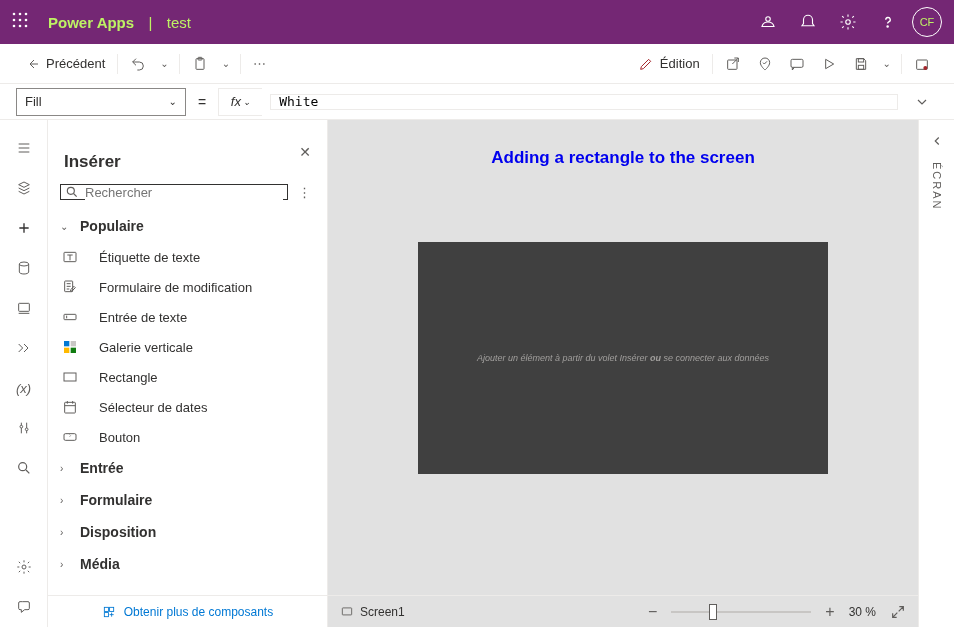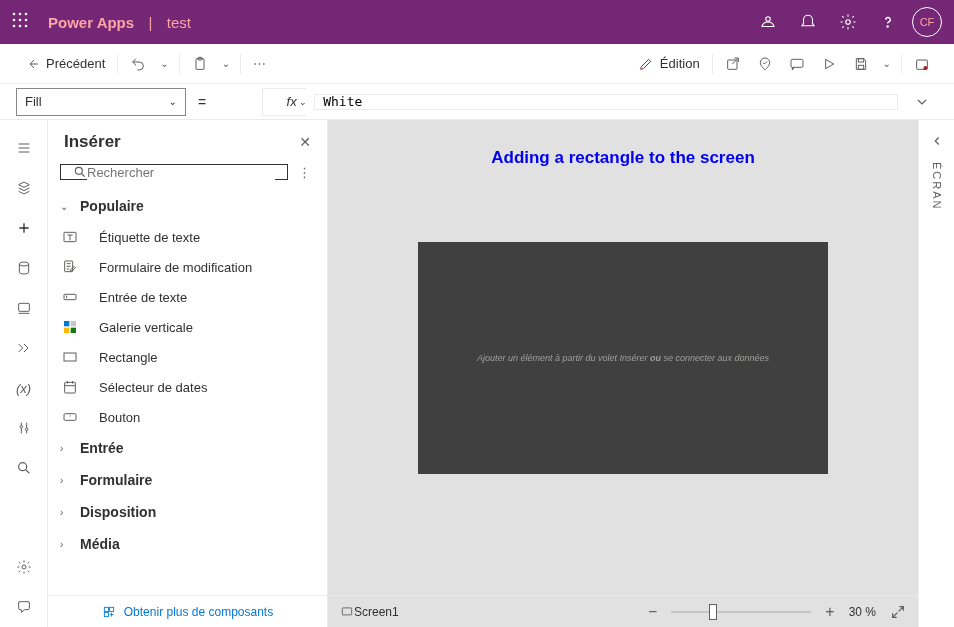--- a/index.html
+++ b/index.html
@@ -1,57 +1,57 @@
 <!DOCTYPE html>
 <html><head>
   <meta charset="utf-8">
   <style>
     * { margin: 0; padding: 0; box-sizing: border-box; font-family: "Segoe UI", -apple-system, sans-serif; }
     body { width: 954px; height: 627px; overflow: hidden; background: #fff; font-size: 13px; color: #323130; }
 
     
-    .app-header { height: 44px; background: #742774; display: flex; align-items: center; color: #fca5a5; padding: 0 12px; }
+    .app-header { height: 44px; background: #742774; display: flex; align-items: center; color: #bef264; padding: 0 12px; }
     .waffle { width: 20px; height: 20px; cursor: pointer; }
     .app-title { margin-left: 16px; font-size: 15px; font-weight: 600; }
     .app-subtitle { margin-left: 6px; font-size: 15px; }
     .header-spacer { flex: 1; }
     .header-icon { width: 40px; height: 44px; display: flex; align-items: center; justify-content: center; cursor: pointer; }
     .avatar { width: 30px; height: 30px; border-radius: 50%; border: 1px solid #fff; display: flex; align-items: center; justify-content: center; font-size: 11px; margin-left: 4px; cursor: pointer; }
 
     
     .command-bar { height: 40px; display: flex; align-items: center; border-bottom: 1px solid #edebe9; padding: 0 16px; }
     .cmd-item { display: flex; align-items: center; padding: 0 8px; height: 40px; cursor: pointer; color: #323130; gap: 6px; }
     .cmd-divider { width: 1px; height: 20px; background: #edebe9; margin: 0 4px; }
     .cmd-spacer { flex: 1; }
     .chevron-small { font-size: 10px; color: #605e5c; padding: 0 6px; cursor: pointer; }
 
     
     .formula-bar { height: 36px; display: flex; align-items: center; border-bottom: 1px solid #edebe9; padding: 0 16px; gap: 8px; }
     .prop-select { width: 170px; height: 28px; border: 1px solid #8a8886; display: flex; align-items: center; justify-content: space-between; padding: 0 8px; font-size: 13px; cursor: pointer; }
     .eq-sign { font-size: 14px; padding: 0 4px; }
-    .fx-box { width: 44px; height: 28px; border: 1px solid #edebe9; border-right: none; display: flex; align-items: center; justify-content: flex-end; font-style: italic; font-size: 13px; gap: 2px; margin-left: 44px; }
+    .fx-box { width: 44px; height: 28px; border: 1px solid #edebe9; border-right: none; display: flex; align-items: center; justify-content: center; font-style: italic; font-size: 13px; gap: 2px; }
     .formula-input { flex: 1; height: 16px; border: 1px solid #edebe9; padding: 0 8px; font-family: Consolas, monospace; font-size: 13px; outline: none; }
     .formula-expand { padding: 0 8px; cursor: pointer; }
 
     
     .main-area { display: flex; height: 507px; }
 
     
     .left-rail { width: 48px; border-right: 1px solid #edebe9; display: flex; flex-direction: column; align-items: center; padding-top: 8px; }
     .rail-icon { width: 48px; height: 40px; display: flex; align-items: center; justify-content: center; cursor: pointer; color: #605e5c; }
     .rail-icon.active { color: #323130; }
     .rail-spacer { flex: 1; }
 
     
     .insert-panel { width: 280px; border-right: 1px solid #edebe9; display: flex; flex-direction: column; background: #fff; position: relative; }
     .panel-header { display: flex; align-items: center; justify-content: space-between; padding: 12px 16px 8px; }
-    .panel-title { font-size: 17px; font-weight: 600; }
+    .panel-title { font-size: 17px; font-weight: 600; margin-top: 20px; }
     .panel-close { cursor: pointer; font-size: 14px; color: #605e5c; }
     .search-row { display: flex; align-items: center; padding: 4px 12px 10px; gap: 6px; }
-    .search-box { flex: 1; height: 16px; border: 1px solid #323130; display: flex; align-items: center; padding: 0 12px; gap: 0; }
+    .search-box { flex: 1; height: 16px; border: 1px solid #323130; display: flex; align-items: center; padding: 0 4px; gap: 6px; }
     .search-box input { border: none; outline: none; flex: 1; font-size: 13px; color: #605e5c; }
     .more-dots { cursor: pointer; color: #605e5c; padding: 0 4px; }
 
     .panel-scroll { flex: 1; overflow-y: auto; position: relative; }
     .panel-scroll::-webkit-scrollbar { width: 8px; }
     .panel-scroll::-webkit-scrollbar-thumb { background: #c8c6c4; }
     .group-header { display: flex; align-items: center; padding: 8px 12px; gap: 8px; cursor: pointer; }
     .group-header .chev { font-size: 10px; color: #605e5c; width: 12px; }
     .group-header .label { font-weight: 600; font-size: 14px; }
     .ctrl-item { display: flex; align-items: center; padding: 7px 12px 7px 14px; gap: 21px; cursor: pointer; font-size: 13px; }
@@ -65,21 +65,21 @@
     .canvas-center { flex: 1; display: flex; align-items: center; justify-content: center; }
     .screen-preview { width: 410px; height: 232px; background: #404040; display: flex; align-items: center; justify-content: center; }
     .screen-hint { font-size: 9px; font-style: italic; color: #a19f9d; text-align: center; padding: 0 30px; }
 
     
     .right-rail { width: 36px; border-left: 1px solid #edebe9; display: flex; flex-direction: column; align-items: center; padding-top: 14px; gap: 14px; }
     .vertical-label { writing-mode: vertical-rl; font-size: 11px; letter-spacing: 2px; color: #605e5c; }
 
     
     .status-bar { height: 32px; border-top: 1px solid #edebe9; display: flex; align-items: center; padding: 0 12px; gap: 12px; font-size: 12px; }
-    .status-bar .crumb { display: flex; align-items: center; gap: 0; }
+    .status-bar .crumb { display: flex; align-items: center; gap: 6px; }
     .zoom-track { width: 140px; height: 2px; background: #c8c6c4; position: relative; }
     .zoom-thumb { position: absolute; width: 8px; height: 16px; background: #fff; border: 1px solid #605e5c; transform: translate(-50%, -50%); top: 50%; }
     .zoom-controls { display: flex; align-items: center; gap: 14px; margin-left: auto; }
     .zoom-btn { cursor: pointer; font-size: 16px; color: #605e5c; }
 
     svg { display: block; }
   </style>
 </head>
 <body>
 

